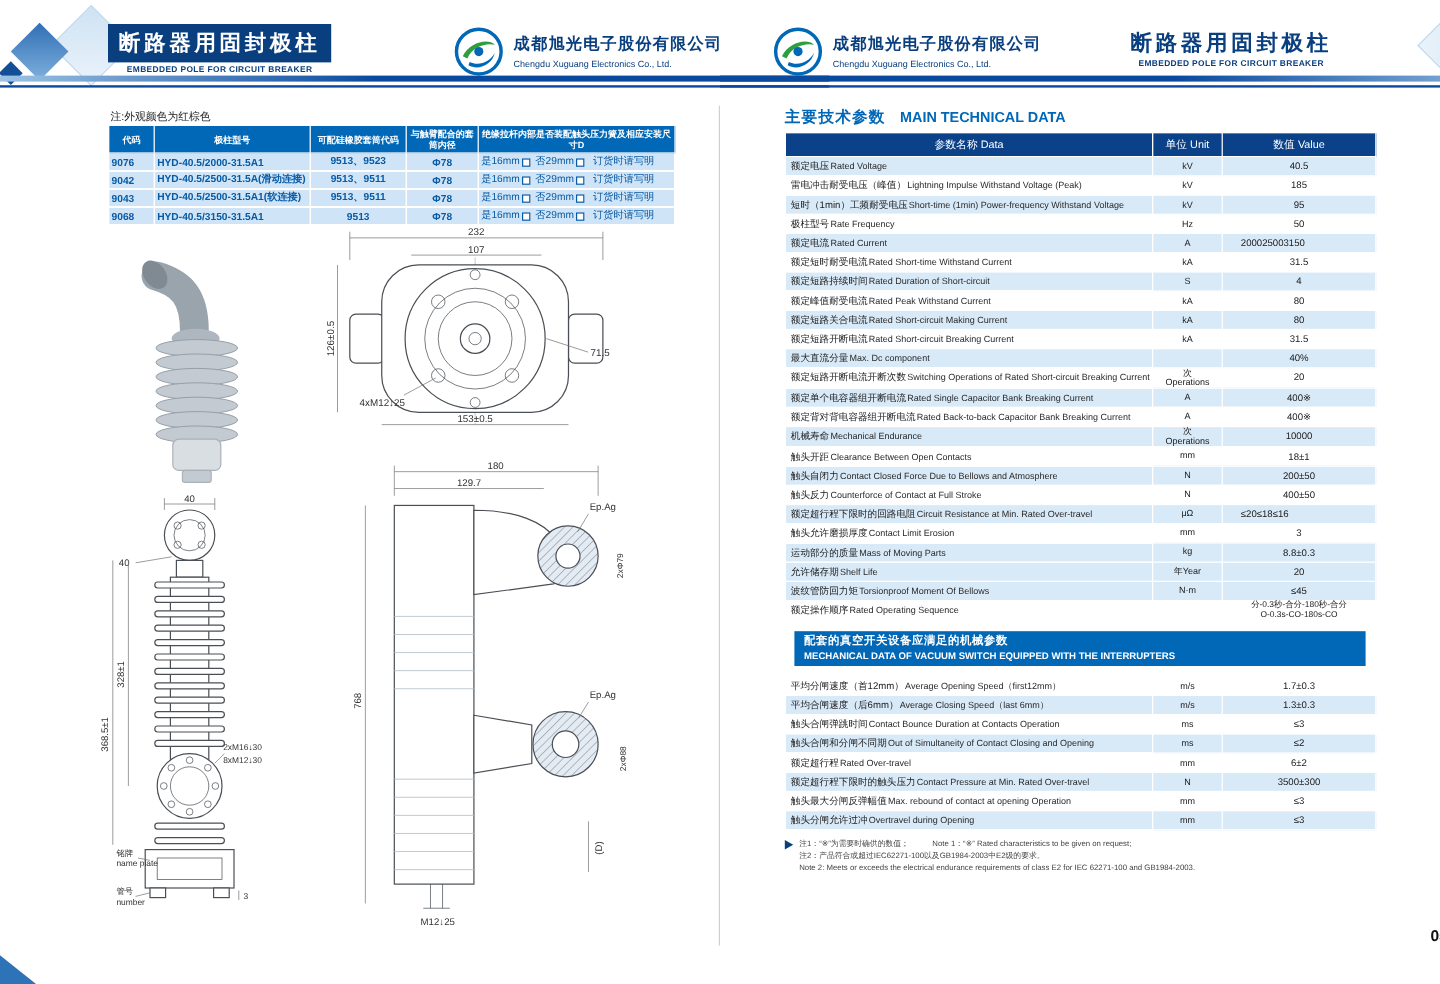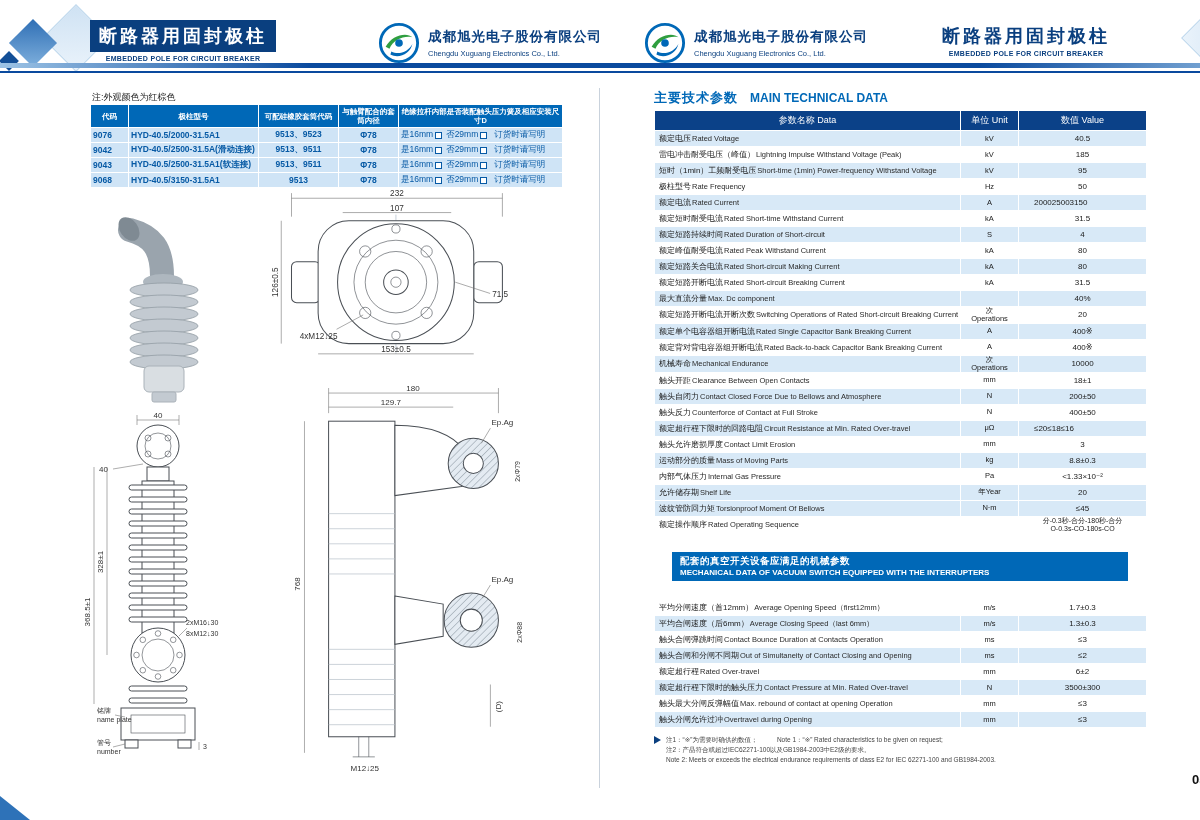--- a/index.html
+++ b/index.html
@@ -82,21 +82,21 @@
   .tech-table td,.mech-table td{font-size:8px;color:#1a1a1a;height:16px;border:1px solid #fff;
     padding:0 3px;vertical-align:middle;background:#fff}
   tr.alt td{background:#d8e9f7}
   td.n{white-space:nowrap;overflow:hidden;padding-left:4px}
   td.n .cn{font-size:8px}
   td.n .en{font-size:7.5px;margin-left:1px;color:#2a2a2a}
   td.u{text-align:center;white-space:pre-line;line-height:1.05;font-size:7.5px}
   td.v{text-align:center}
   .v3{display:flex;justify-content:flex-start;padding:0 12px}
   .v2l{line-height:1.2;font-size:7px}
-  .section-bar{background:#0068b7;color:#fff;padding:3px 8px;margin:18px;line-height:1.3}
+  .section-bar{background:#0068b7;color:#fff;padding:3px 8px;margin:8px;line-height:1.3}
   .section-bar .s-cn{font-size:9.5px;font-weight:bold;letter-spacing:.5px}
   .section-bar .s-en{font-size:8px;font-weight:bold}
   .footnote{display:flex;gap:5px;margin-top:7px;align-items:flex-start}
   .flagicon{width:0;height:0;border-top:4px solid transparent;border-bottom:4px solid transparent;
     border-left:7px solid #0a3f7f;margin-top:1px;flex:none}
   .footnote .lines{font-size:6.5px;color:#444;line-height:1.55}
   .page-num{position:absolute;right:36px;top:772px;display:flex;align-items:flex-start;gap:6px;
     font-size:13px;font-weight:bold;color:#111}
   .tri-left{width:0;height:0;border-top:7px solid transparent;border-bottom:7px solid transparent;
     border-right:10px solid #0a3f7f}
@@ -525,25 +525,20 @@
             <tr>
               <td class="n"><span class="cn">触头允许磨损厚度</span><span class="en">Contact Limit Erosion</span></td>
               <td class="u">mm</td>
               <td class="v">3</td>
             </tr>
             <tr class="alt">
               <td class="n"><span class="cn">运动部分的质量</span><span class="en">Mass of Moving Parts</span></td>
               <td class="u">kg</td>
               <td class="v">8.8±0.3</td>
             </tr>
-            <tr>
-              <td class="n"><span class="cn">内部气体压力</span><span class="en">Internal Gas Pressure</span></td>
-              <td class="u">Pa</td>
-              <td class="v">&lt;1.33×10⁻²</td>
-            </tr>
             <tr class="alt">
               <td class="n"><span class="cn">允许储存期</span><span class="en">Shelf Life</span></td>
               <td class="u">年Year</td>
               <td class="v">20</td>
             </tr>
             <tr class="alt">
               <td class="n"><span class="cn">波纹管防回力矩</span><span class="en">Torsionproof Moment Of Bellows</span></td>
               <td class="u">N·m</td>
               <td class="v">≤45</td>
             </tr>

